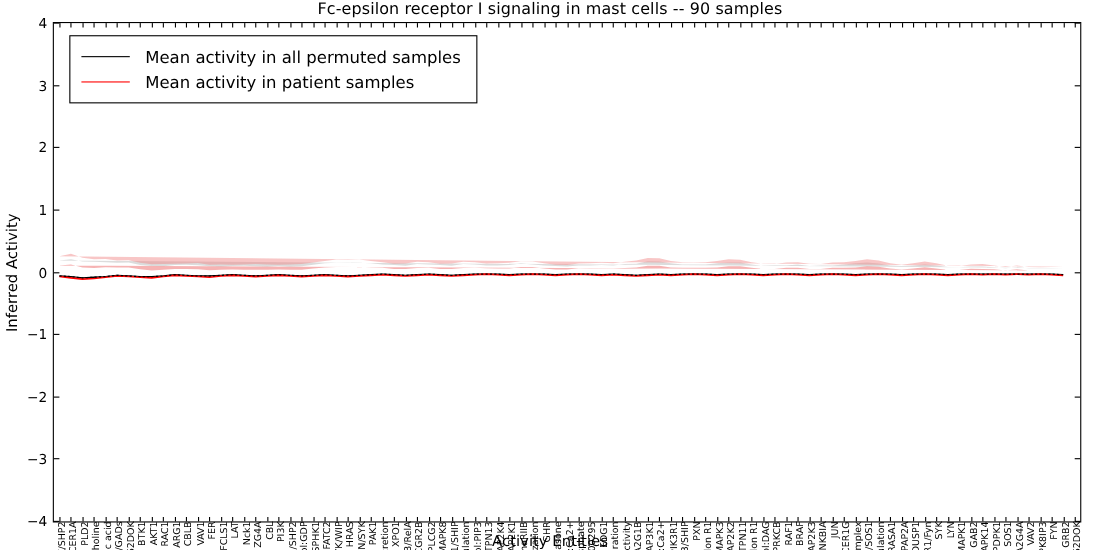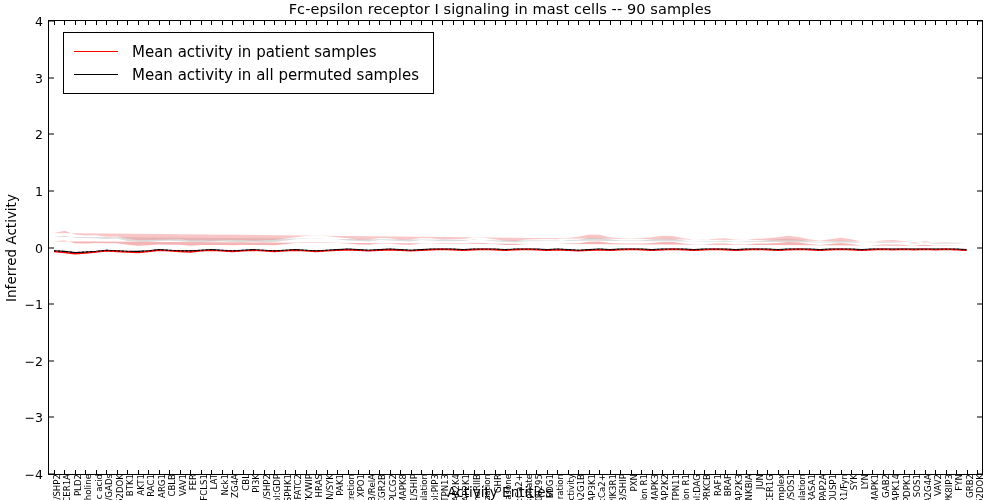--- a/index.html
+++ b/index.html
@@ -358,25 +358,25 @@
           <path d="M5.00,212.03 L15.49,209.65 L25.98,213.42 L36.47,214.61 L46.95,214.35 L57.44,215.85 L67.93,215.54 L78.42,217.86 L88.91,219.31 L99.40,219.05 L109.89,218.80 L120.38,218.49 L130.86,218.18 L141.35,219.62 L151.84,219.37 L162.33,219.68 L172.82,219.37 L183.31,219.05 L193.80,219.37 L204.28,219.68 L214.77,219.37 L225.26,219.05 L235.75,217.61 L246.24,216.17 L256.73,214.98 L267.22,214.67 L277.70,214.98 L288.19,216.17 L298.68,217.36 L309.17,218.80 L319.66,218.49 L330.15,217.04 L340.64,217.36 L351.13,218.80 L361.61,218.49 L372.10,217.04 L382.59,217.36 L393.08,218.54 L403.57,218.23 L414.06,217.92 L424.55,216.48 L435.03,216.79 L445.52,218.23 L456.01,219.68 L466.50,219.99 L476.99,218.54 L487.48,218.23 L497.97,217.92 L508.45,218.23 L518.94,217.04 L529.43,215.85 L539.92,213.53 L550.41,213.84 L560.90,216.17 L571.39,217.36 L581.88,217.67 L592.36,217.36 L602.85,216.17 L613.34,214.72 L623.83,215.03 L634.32,217.36 L644.81,218.80 L655.30,219.11 L665.78,217.67 L676.27,217.36 L686.76,218.80 L697.25,219.11 L707.74,217.67 L718.23,217.36 L728.72,216.17 L739.20,214.72 L749.69,215.91 L760.18,218.23 L770.67,219.68 L781.16,218.23 L791.65,216.79 L802.14,218.23 L812.63,220.55 L823.11,220.87 L833.60,219.42 L844.09,219.11 L854.58,220.30 L865.07,221.74 L875.56,220.30 L886.05,221.74 L896.53,222.05 L907.02,221.74 L917.51,221.43 L928.00,NaN L928.00,NaN L917.51,237.23 L907.02,235.79 L896.53,234.34 L886.05,235.79 L875.56,236.10 L865.07,235.79 L854.58,236.10 L844.09,238.42 L833.60,236.98 L823.11,236.66 L812.63,238.11 L802.14,239.30 L791.65,239.61 L781.16,239.30 L770.67,238.99 L760.18,239.30 L749.69,240.49 L739.20,242.81 L728.72,242.50 L718.23,240.17 L707.74,238.73 L697.25,238.42 L686.76,239.86 L676.27,240.17 L665.78,238.73 L655.30,238.42 L644.81,239.86 L634.32,240.17 L623.83,241.36 L613.34,242.81 L602.85,242.50 L592.36,240.17 L581.88,238.73 L571.39,240.17 L560.90,242.50 L550.41,243.69 L539.92,245.13 L529.43,243.94 L518.94,241.62 L508.45,239.30 L497.97,240.74 L487.48,239.30 L476.99,237.85 L466.50,237.54 L456.01,238.99 L445.52,239.30 L435.03,239.61 L424.55,241.05 L414.06,240.74 L403.57,239.30 L393.08,237.85 L382.59,240.17 L372.10,241.62 L361.61,241.31 L351.13,239.86 L340.64,240.17 L330.15,241.62 L319.66,241.31 L309.17,239.86 L298.68,240.17 L288.19,242.50 L277.70,244.82 L267.22,246.26 L256.73,244.82 L246.24,242.50 L235.75,242.19 L225.26,241.87 L214.77,240.43 L204.28,238.99 L193.80,240.43 L183.31,241.87 L172.82,240.43 L162.33,238.99 L151.84,240.43 L141.35,242.44 L130.86,242.75 L120.38,241.31 L109.89,239.86 L99.40,241.87 L88.91,243.88 L78.42,244.20 L67.93,245.38 L57.44,243.94 L46.95,247.71 L36.47,249.72 L25.98,252.04 L15.49,253.54 L5.00,248.90 Z" fill="#f08080" fill-opacity="0.45" stroke="none"></path>
           <path d="M5.00,220.36 L15.49,219.56 L25.98,222.14 L36.47,222.54 L46.95,221.89 L57.44,222.20 L67.93,222.28 L78.42,223.81 L88.91,224.86 L99.40,224.21 L109.89,223.56 L120.38,223.64 L130.86,223.73 L141.35,224.77 L151.84,224.12 L162.33,224.04 L172.82,224.12 L183.31,224.21 L193.80,224.12 L204.28,224.04 L214.77,224.12 L225.26,224.21 L235.75,223.16 L246.24,222.11 L256.73,221.72 L267.22,221.80 L277.70,221.72 L288.19,222.11 L298.68,222.51 L309.17,223.56 L319.66,223.64 L330.15,222.59 L340.64,222.51 L351.13,223.56 L361.61,223.64 L372.10,222.59 L382.59,222.51 L393.08,222.90 L403.57,222.99 L414.06,223.07 L424.55,222.03 L435.03,221.94 L445.52,222.99 L456.01,224.04 L466.50,223.95 L476.99,222.90 L487.48,222.99 L497.97,223.07 L508.45,222.99 L518.94,222.59 L529.43,222.20 L539.92,220.67 L550.41,220.58 L560.90,222.11 L571.39,222.51 L581.88,222.42 L592.36,222.51 L602.85,222.11 L613.34,221.06 L623.83,220.98 L634.32,222.51 L644.81,223.56 L655.30,223.47 L665.78,222.42 L676.27,222.51 L686.76,223.56 L697.25,223.47 L707.74,222.42 L718.23,222.51 L728.72,222.11 L739.20,221.06 L749.69,221.46 L760.18,222.99 L770.67,224.04 L781.16,222.99 L791.65,221.94 L802.14,222.99 L812.63,224.52 L823.11,224.43 L833.60,223.39 L844.09,223.47 L854.58,223.87 L865.07,224.91 L875.56,223.87 L886.05,224.91 L896.53,224.83 L907.02,224.91 L917.51,225.00 L928.00,NaN L928.00,NaN L917.51,233.66 L907.02,232.62 L896.53,231.57 L886.05,232.62 L875.56,232.53 L865.07,232.62 L854.58,232.53 L844.09,234.06 L833.60,233.01 L823.11,233.10 L812.63,234.14 L802.14,234.54 L791.65,234.46 L781.16,234.54 L770.67,234.63 L760.18,234.54 L749.69,234.94 L739.20,236.47 L728.72,236.55 L718.23,235.02 L707.74,233.97 L697.25,234.06 L686.76,235.11 L676.27,235.02 L665.78,233.97 L655.30,234.06 L644.81,235.11 L634.32,235.02 L623.83,235.42 L613.34,236.47 L602.85,236.55 L592.36,235.02 L581.88,233.97 L571.39,235.02 L560.90,236.55 L550.41,236.95 L539.92,237.99 L529.43,237.60 L518.94,236.07 L508.45,234.54 L497.97,235.59 L487.48,234.54 L476.99,233.49 L466.50,233.58 L456.01,234.63 L445.52,234.54 L435.03,234.46 L424.55,235.50 L414.06,235.59 L403.57,234.54 L393.08,233.49 L382.59,235.02 L372.10,236.07 L361.61,236.15 L351.13,235.11 L340.64,235.02 L330.15,236.07 L319.66,236.15 L309.17,235.11 L298.68,235.02 L288.19,236.55 L277.70,238.08 L267.22,239.13 L256.73,238.08 L246.24,236.55 L235.75,236.64 L225.26,236.72 L214.77,235.67 L204.28,234.63 L193.80,235.67 L183.31,236.72 L172.82,235.67 L162.33,234.63 L151.84,235.67 L141.35,237.29 L130.86,237.20 L120.38,236.15 L109.89,235.11 L99.40,236.72 L88.91,238.33 L78.42,238.25 L67.93,238.65 L57.44,237.60 L46.95,240.17 L36.47,241.79 L25.98,243.32 L15.49,243.63 L5.00,240.57 Z" fill="#f08080" fill-opacity="0.6" stroke="none"></path>
           <path d="M5.00,229.90 L15.49,230.46 L25.98,231.60 L36.47,231.03 L46.95,230.46 L57.44,229.33 L67.93,229.90 L78.42,230.46 L88.91,230.46 L99.40,229.90 L109.89,228.77 L120.38,229.33 L130.86,229.90 L141.35,229.90 L151.84,229.33 L162.33,228.77 L172.82,229.33 L183.31,229.90 L193.80,229.33 L204.28,228.77 L214.77,229.33 L225.26,229.90 L235.75,229.33 L246.24,228.77 L256.73,229.33 L267.22,229.90 L277.70,229.33 L288.19,228.77 L298.68,228.20 L309.17,228.77 L319.66,229.33 L330.15,228.77 L340.64,228.20 L351.13,228.77 L361.61,229.33 L372.10,228.77 L382.59,228.20 L393.08,228.20 L403.57,228.20 L414.06,228.77 L424.55,228.20 L435.03,228.20 L445.52,228.20 L456.01,228.77 L466.50,228.20 L476.99,228.20 L487.48,228.20 L497.97,228.77 L508.45,228.20 L518.94,228.77 L529.43,229.33 L539.92,228.77 L550.41,228.20 L560.90,228.77 L571.39,228.20 L581.88,228.20 L592.36,228.20 L602.85,228.77 L613.34,228.20 L623.83,228.20 L634.32,228.20 L644.81,228.77 L655.30,228.20 L665.78,228.20 L676.27,228.20 L686.76,228.77 L697.25,228.20 L707.74,228.20 L718.23,228.20 L728.72,228.77 L739.20,228.20 L749.69,228.20 L760.18,228.20 L770.67,228.77 L781.16,228.20 L791.65,228.20 L802.14,228.20 L812.63,228.77 L823.11,228.20 L833.60,228.20 L844.09,228.20 L854.58,228.20 L865.07,228.20 L875.56,228.20 L886.05,228.20 L896.53,228.20 L907.02,228.20 L917.51,228.77 L928.00,NaN" fill="none" stroke="#000000" stroke-width="1.3"></path>
           <path d="M5.00,230.46 L15.49,231.60 L25.98,232.73 L36.47,232.16 L46.95,231.03 L57.44,229.90 L67.93,230.46 L78.42,231.03 L88.91,231.60 L99.40,230.46 L109.89,229.33 L120.38,229.90 L130.86,230.46 L141.35,231.03 L151.84,229.90 L162.33,229.33 L172.82,229.90 L183.31,230.46 L193.80,229.90 L204.28,229.33 L214.77,229.90 L225.26,230.46 L235.75,229.90 L246.24,229.33 L256.73,229.90 L267.22,230.46 L277.70,229.90 L288.19,229.33 L298.68,228.77 L309.17,229.33 L319.66,229.90 L330.15,229.33 L340.64,228.77 L351.13,229.33 L361.61,229.90 L372.10,229.33 L382.59,228.77 L393.08,228.20 L403.57,228.77 L414.06,229.33 L424.55,228.77 L435.03,228.20 L445.52,228.77 L456.01,229.33 L466.50,228.77 L476.99,228.20 L487.48,228.77 L497.97,229.33 L508.45,228.77 L518.94,229.33 L529.43,229.90 L539.92,229.33 L550.41,228.77 L560.90,229.33 L571.39,228.77 L581.88,228.20 L592.36,228.77 L602.85,229.33 L613.34,228.77 L623.83,228.20 L634.32,228.77 L644.81,229.33 L655.30,228.77 L665.78,228.20 L676.27,228.77 L686.76,229.33 L697.25,228.77 L707.74,228.20 L718.23,228.77 L728.72,229.33 L739.20,228.77 L749.69,228.20 L760.18,228.77 L770.67,229.33 L781.16,228.77 L791.65,228.20 L802.14,228.77 L812.63,229.33 L823.11,228.77 L833.60,228.20 L844.09,228.77 L854.58,228.20 L865.07,228.77 L875.56,228.20 L886.05,228.77 L896.53,228.20 L907.02,228.77 L917.51,229.33 L928.00,NaN" fill="none" stroke="#ff0000" stroke-width="1.4"></path>
           <path d="M5.00,229.90 L15.49,230.46 L25.98,231.60 L36.47,231.03 L46.95,230.46 L57.44,229.33 L67.93,229.90 L78.42,230.46 L88.91,230.46 L99.40,229.90 L109.89,228.77 L120.38,229.33 L130.86,229.90 L141.35,229.90 L151.84,229.33 L162.33,228.77 L172.82,229.33 L183.31,229.90 L193.80,229.33 L204.28,228.77 L214.77,229.33 L225.26,229.90 L235.75,229.33 L246.24,228.77 L256.73,229.33 L267.22,229.90 L277.70,229.33 L288.19,228.77 L298.68,228.20 L309.17,228.77 L319.66,229.33 L330.15,228.77 L340.64,228.20 L351.13,228.77 L361.61,229.33 L372.10,228.77 L382.59,228.20 L393.08,228.20 L403.57,228.20 L414.06,228.77 L424.55,228.20 L435.03,228.20 L445.52,228.20 L456.01,228.77 L466.50,228.20 L476.99,228.20 L487.48,228.20 L497.97,228.77 L508.45,228.20 L518.94,228.77 L529.43,229.33 L539.92,228.77 L550.41,228.20 L560.90,228.77 L571.39,228.20 L581.88,228.20 L592.36,228.20 L602.85,228.77 L613.34,228.20 L623.83,228.20 L634.32,228.20 L644.81,228.77 L655.30,228.20 L665.78,228.20 L676.27,228.20 L686.76,228.77 L697.25,228.20 L707.74,228.20 L718.23,228.20 L728.72,228.77 L739.20,228.20 L749.69,228.20 L760.18,228.20 L770.67,228.77 L781.16,228.20 L791.65,228.20 L802.14,228.20 L812.63,228.77 L823.11,228.20 L833.60,228.20 L844.09,228.20 L854.58,228.20 L865.07,228.20 L875.56,228.20 L886.05,228.20 L896.53,228.20 L907.02,228.20 L917.51,228.77 L928.00,NaN" fill="none" stroke="#000000" stroke-width="1.1" stroke-dasharray="2,2"></path>
         </svg>
     </div>
 
     <div class="legend">
       <div class="lgrow">
+        <span class="lgline"></span>
+        <span class="lgtxt">Mean activity in all permuted samples</span>
+      </div>
+      <div class="lgrow">
         <span class="lgline red"></span>
         <span class="lgtxt">Mean activity in patient samples</span>
       </div>
-      <div class="lgrow">
-        <span class="lgline"></span>
-        <span class="lgtxt">Mean activity in all permuted samples</span>
-      </div>
     </div>
 
   </div>
 
   <div class="xlabel">Activity Entities</div>
 </div>
 
 </body></html>

